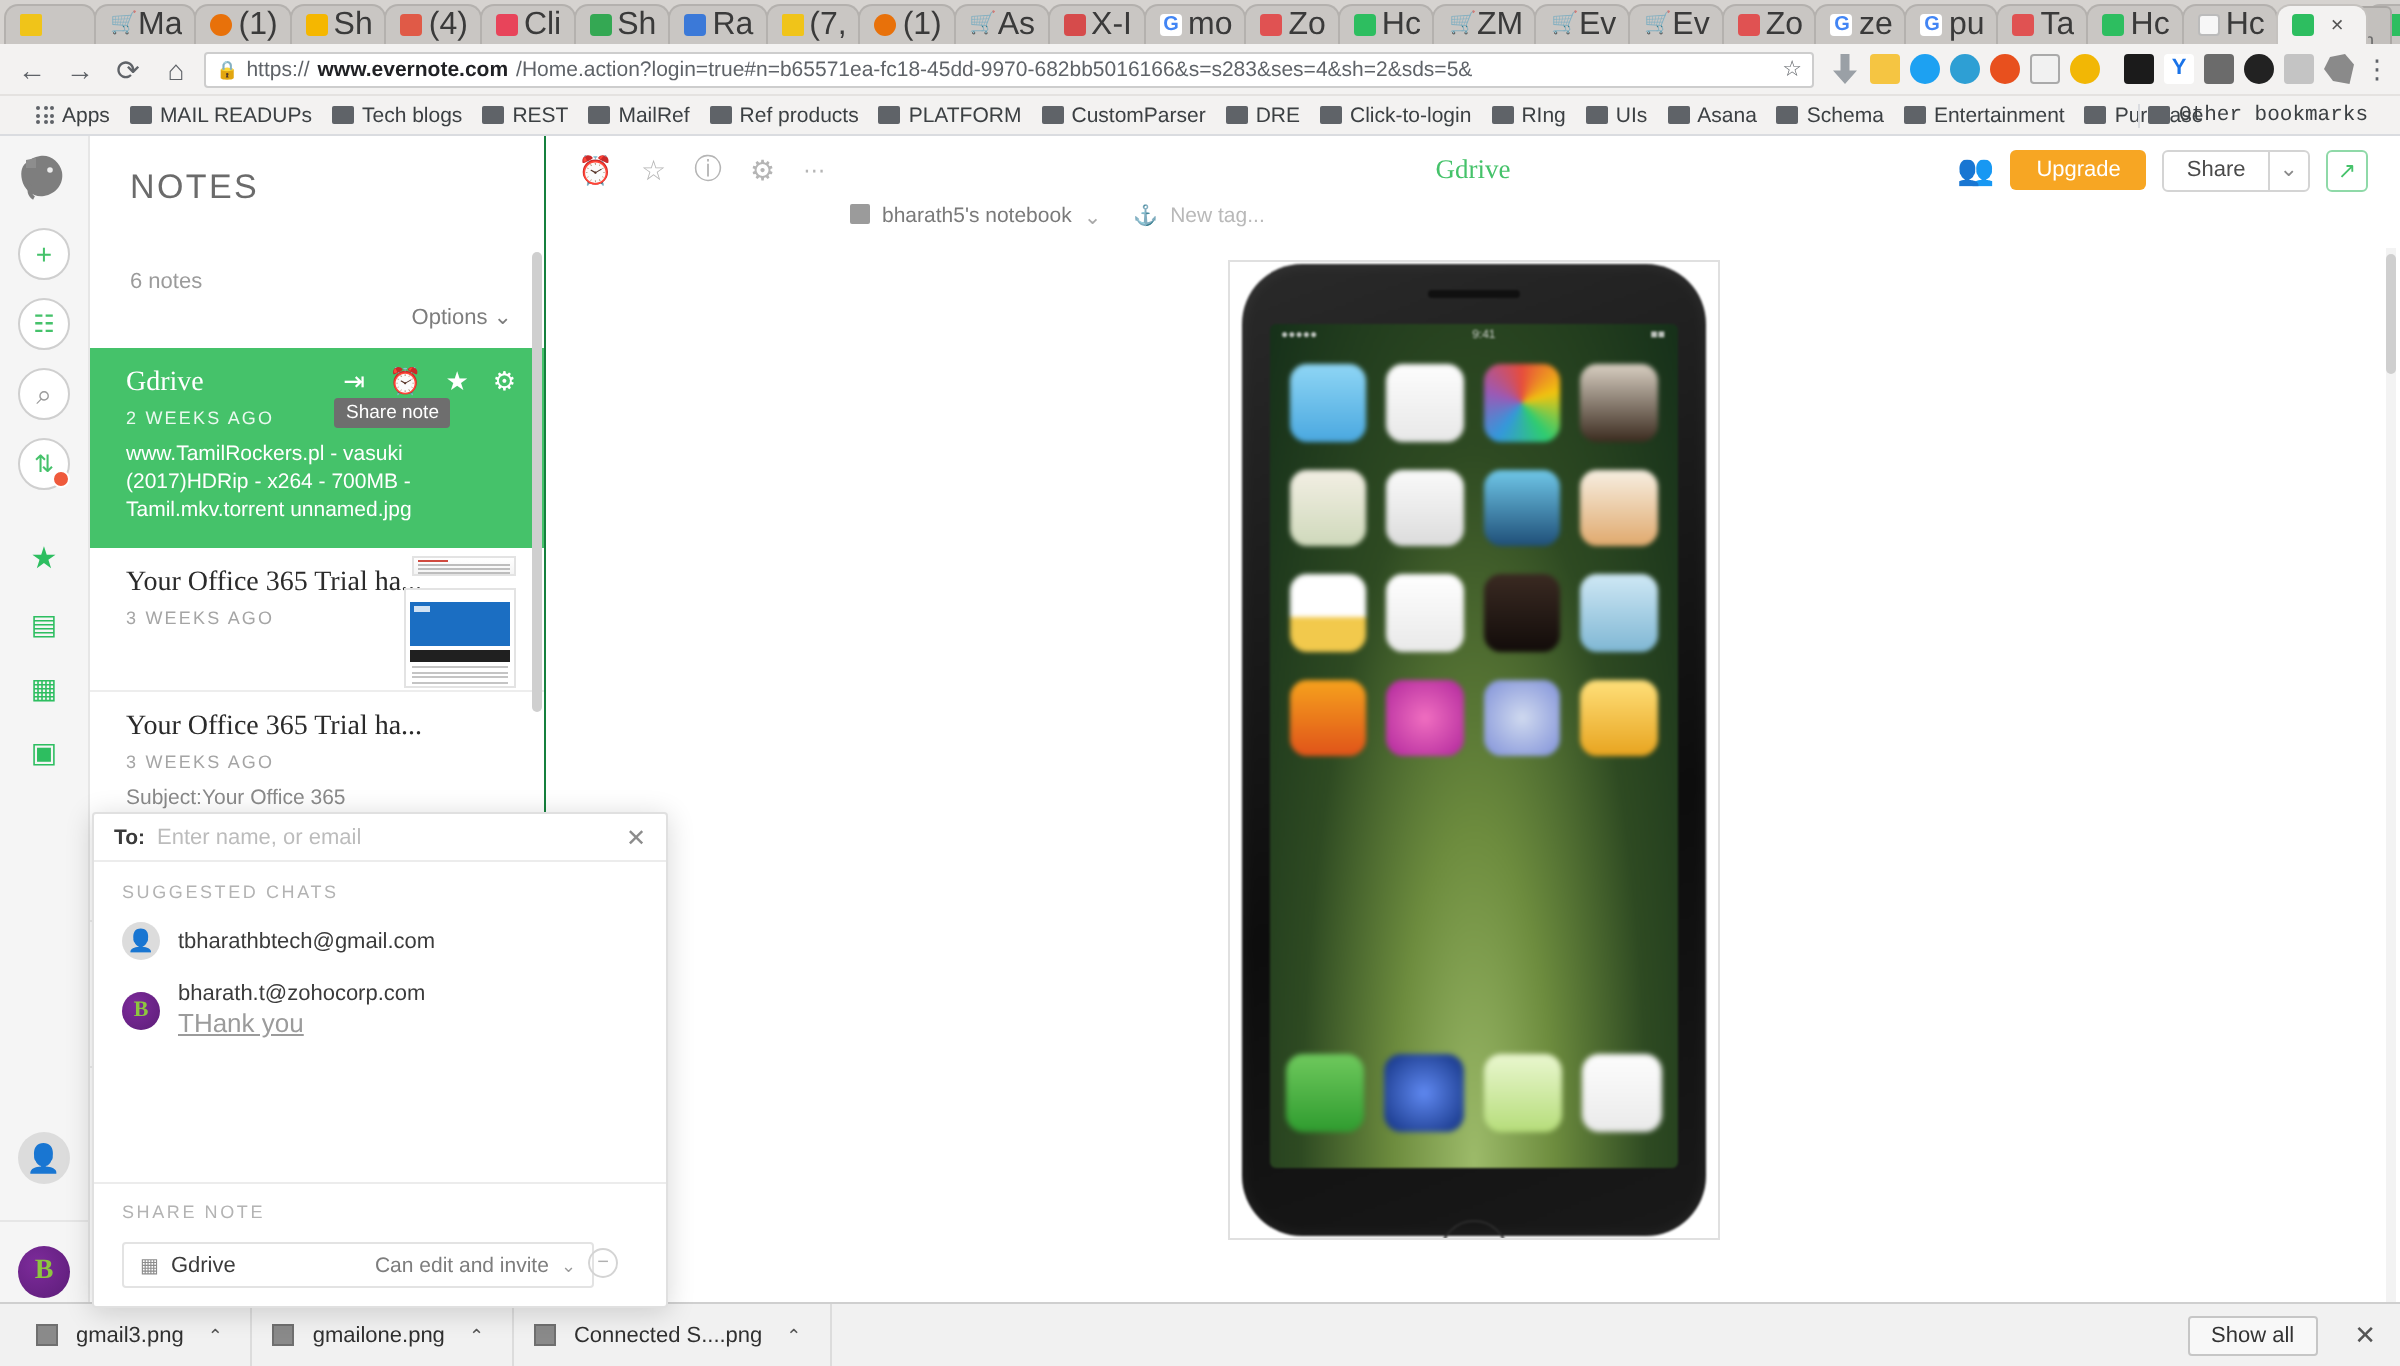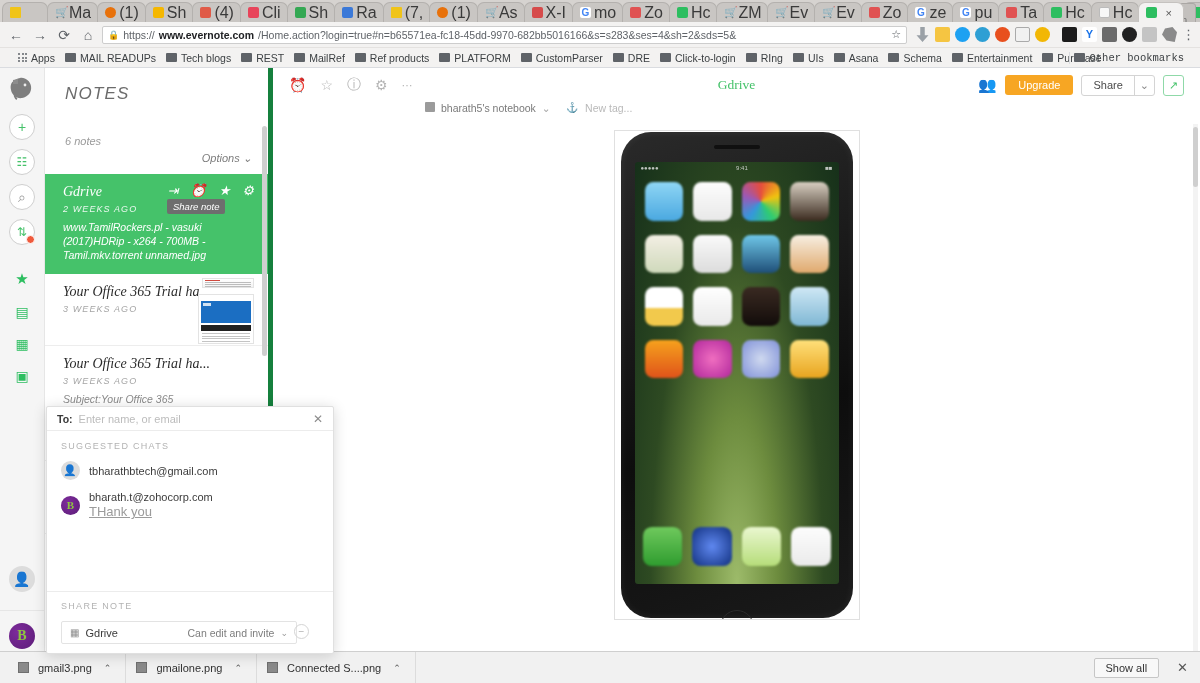--- a/index.html
+++ b/index.html
@@ -120,22 +120,22 @@
   .rail-sep { height:1px; background:#e6e6e6; margin-bottom:12px; }
   .avatar-zoho {
     width:26px; height:26px; border-radius:50%;
     background:radial-gradient(circle at 35% 35%, #7d2b9b, #5c1d78);
     margin:0 auto 16px auto; display:flex; align-items:center; justify-content:center;
     color:#8dc63f; font-size:14px; font-weight:bold; font-family:"Liberation Serif", serif;
   }
 
   
   .noteslist {
-    width:228px; background:#fff; border-right:5px solid #15803d;
-    display:flex; flex-direction:column; position:relative;font-style:italic;
+    width:228px; background:#fff; border-right:1px solid #15803d;
+    display:flex; flex-direction:column; position:relative;
   }
   .nl-title {
     font-size:17px; letter-spacing:1.2px; color:#6b6b6b; font-weight:400;
     padding:16px 0 0 20px;
   }
   .nl-sub {
     display:flex; justify-content:space-between; align-items:center;
     padding:12px 16px 9px 20px; font-size:11px; color:#9b9b9b;
   }
   .nl-sub .opt { color:#7d7d7d;margin-top:36px; }

